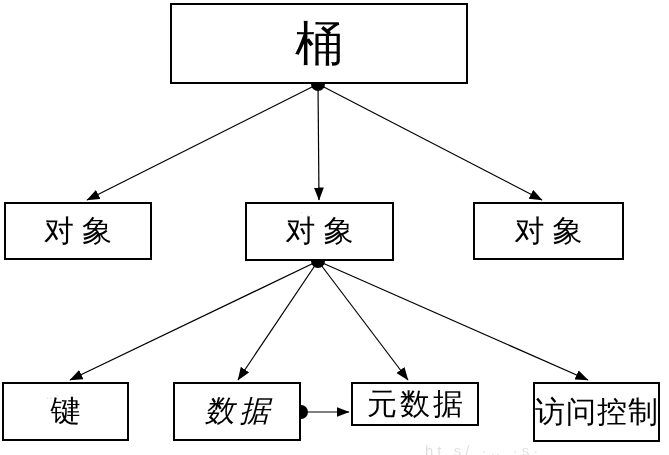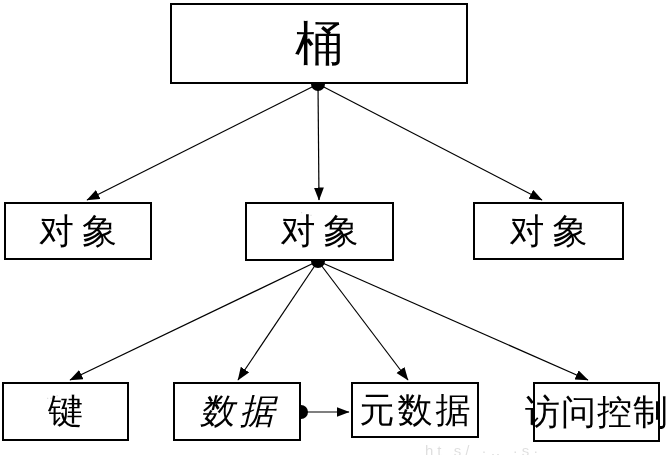--- a/index.html
+++ b/index.html
@@ -14,33 +14,33 @@
   .node{
     position:absolute;
     box-sizing:border-box;
     border:2px solid #000000;
     background:#ffffff;
     display:flex;align-items:center;justify-content:center;
     color:#000000;
   }
   .node .label{display:block;white-space:nowrap;}
   .fs-big{font-size:48px;}
-  .fs-std{font-size:35px;}
+  .fs-std{font-size:30px;}
   .ls8{letter-spacing:8px;margin-right:-8px;}
   .ls5{letter-spacing:5px;margin-right:-5px;}
   .ls3{letter-spacing:3px;margin-right:-3px;}
   .ls1{letter-spacing:1px;margin-right:-1px;}
   
   .n-bucket{left:170px;top:3px;width:298px;height:81px;}
   .n-object-left{left:4px;top:202px;width:148px;height:58px;}
   .n-object-middle{left:245px;top:202px;width:149px;height:59px;}
   .n-object-right{left:473px;top:202px;width:151px;height:58px;}
   .n-key{left:2px;top:382px;width:127px;height:59px;}
   .n-data{left:173px;top:382px;width:128px;height:59px;font-style:italic;}
-  .n-metadata{left:351px;top:382px;width:128px;height:56px;font-family:Liberation Mono, monospace;}
+  .n-metadata{left:351px;top:382px;width:128px;height:44px;font-family:Liberation Mono, monospace;}
   .n-access{left:533px;top:382px;width:127px;height:60px;}
   
   .wm{
     position:absolute;color:#000000;pointer-events:none;
     font-family:"Liberation Sans","DejaVu Sans",sans-serif;
   }
   .wm-main{left:425px;top:442px;font-size:15px;letter-spacing:4px;opacity:0.13;filter:blur(0.3px);text-decoration:underline;}
   .wm-a{left:300px;top:207px;font-size:10px;opacity:0.15;}
   .wm-b{left:46px;top:390px;font-size:10px;opacity:0.15;}
 </style>

